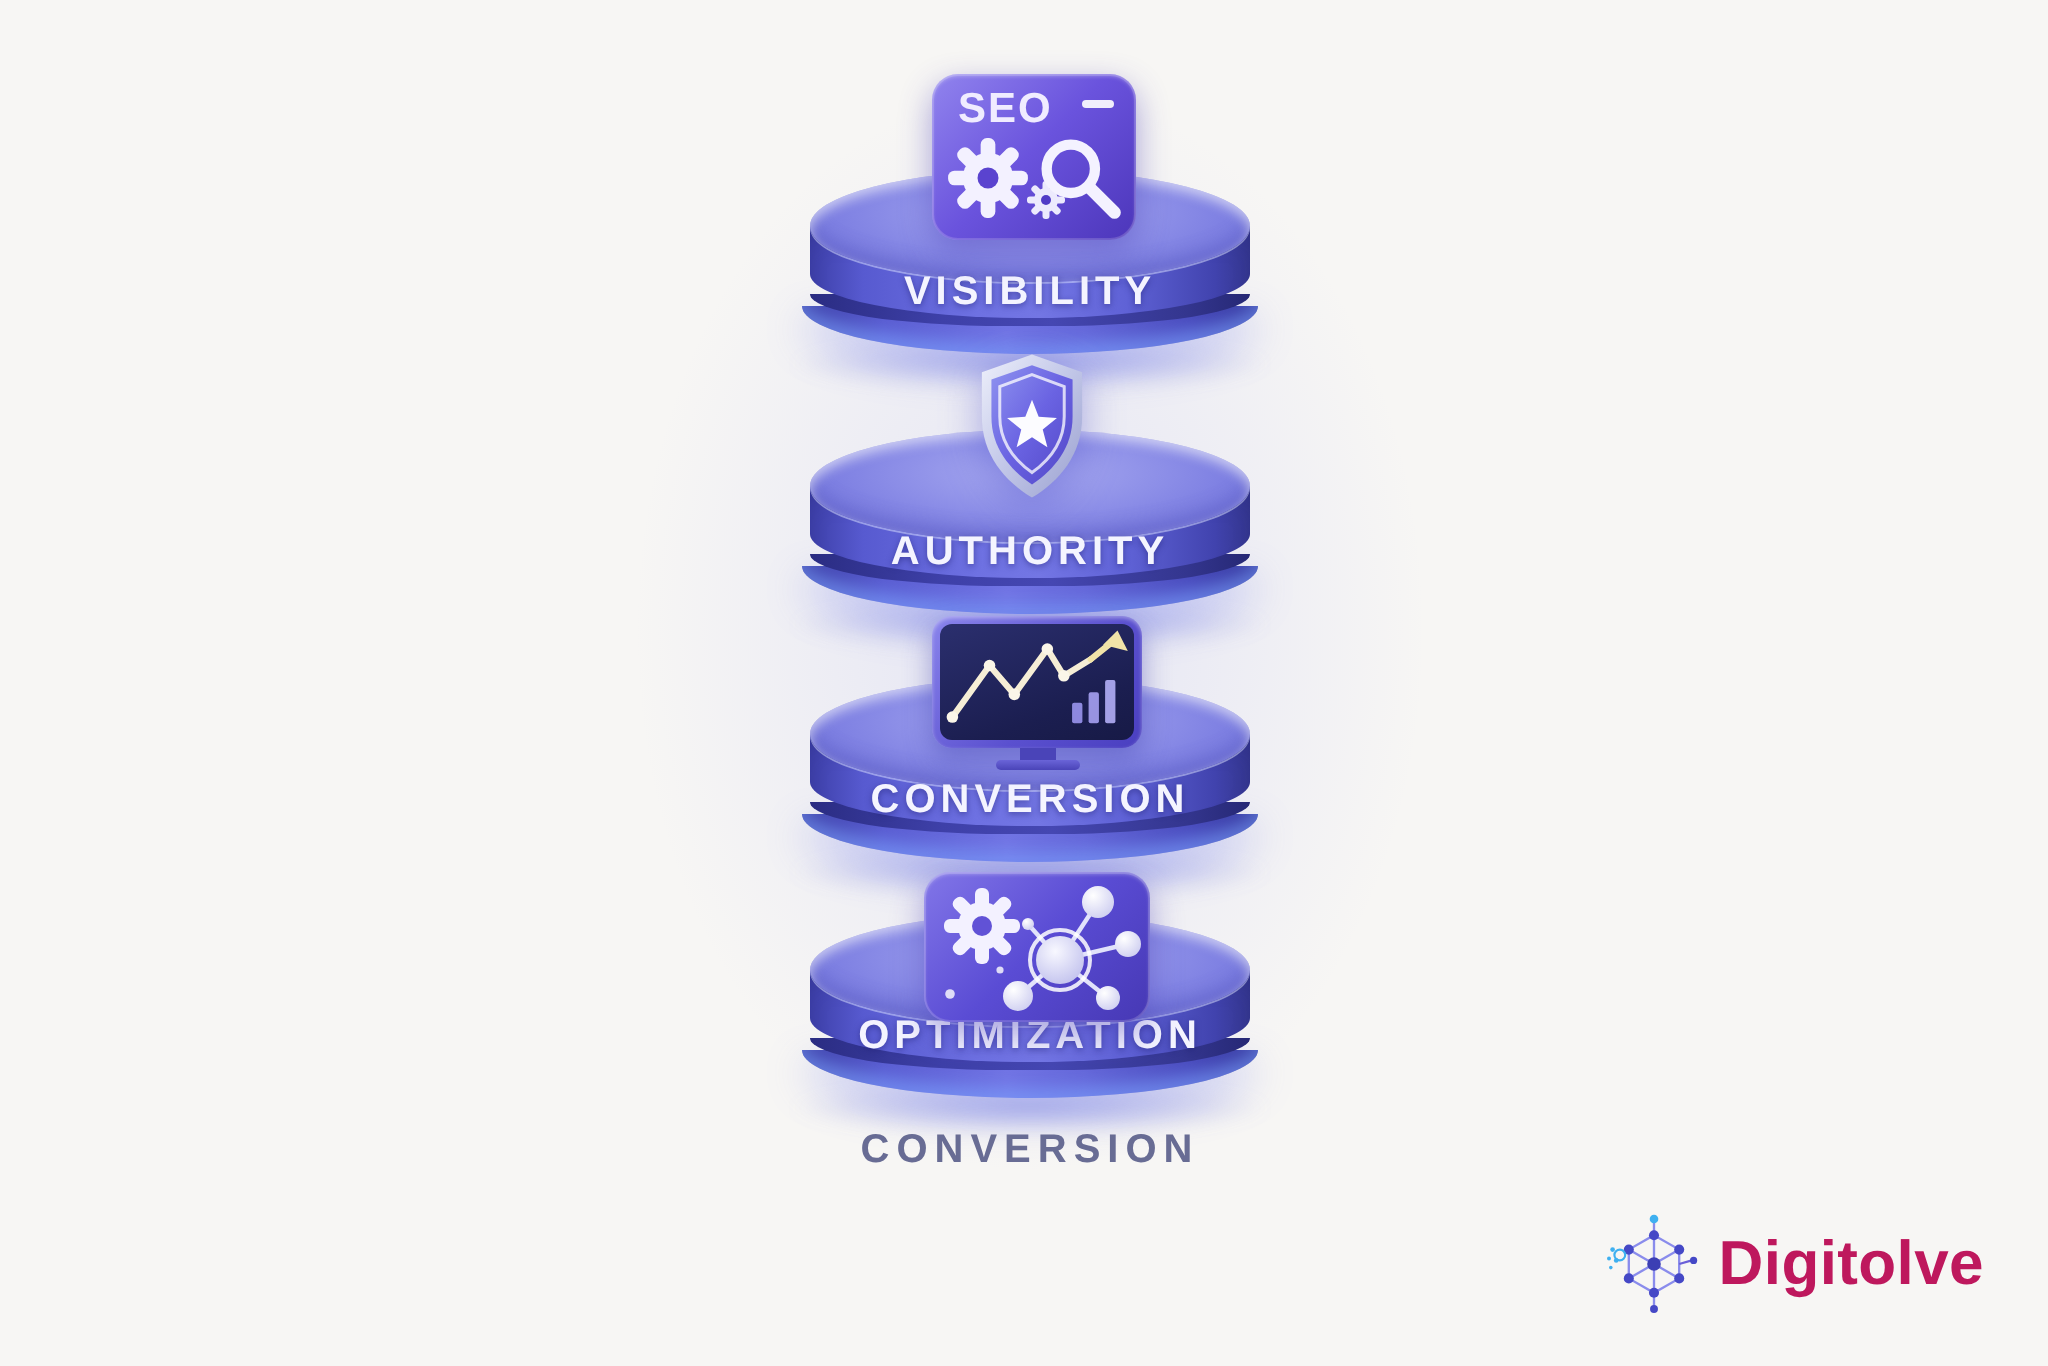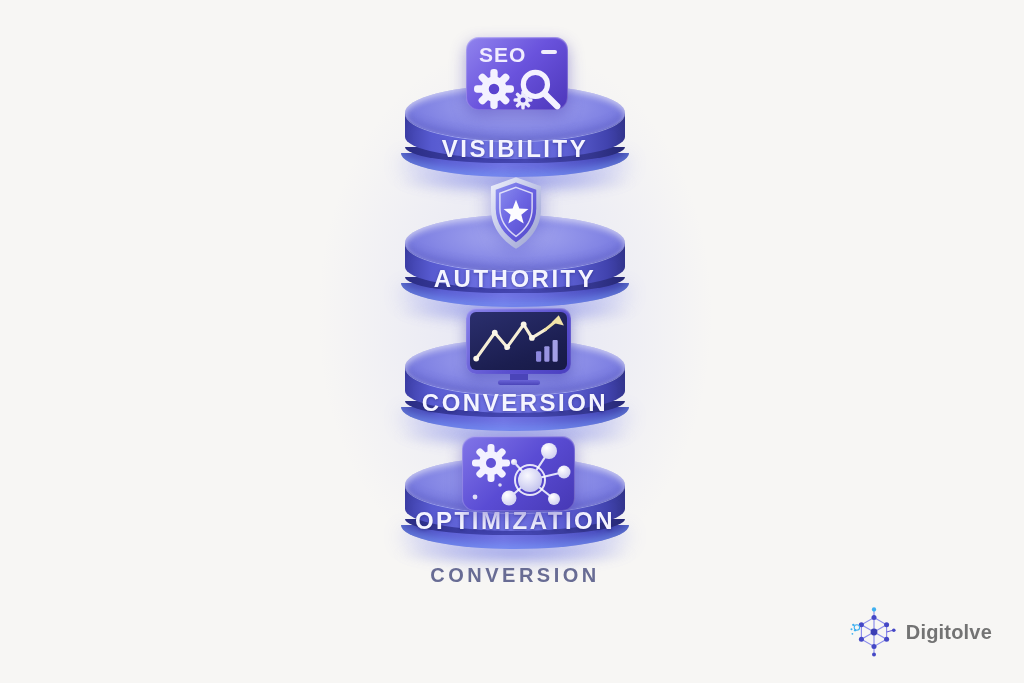--- a/index.html
+++ b/index.html
@@ -35,30 +35,30 @@
     background:linear-gradient(90deg,#3d3fa8 0%,#575ad0 12%,#6e71e2 38%,#7376e4 52%,#5f62d6 72%,#4143ae 92%,#34368f 100%);
     border-radius:0 0 110px 110px / 0 0 22px 22px;
     box-shadow:inset 0 10px 14px -6px rgba(30,30,100,.30); z-index:3; }
 
   .disc-top { position:absolute; left:0; top:0; width:220px; height:56px; border-radius:50%;
     background:radial-gradient(ellipse at 50% 38%, #a8aaf0 0%, #8b8de7 45%, #787ae0 72%, #9497ec 100%);
     box-shadow:inset 0 3px 6px rgba(255,255,255,.6), inset 0 -5px 9px rgba(70,70,170,.30),
                0 1px 0 rgba(220,225,255,.5); z-index:4; }
 
   .layer-label { position:absolute; left:0; top:50px; width:220px; text-align:center;
-    font-size:24px; font-weight:700; letter-spacing:2.5px; color:#f4f4ff;
+    font-size:20px; font-weight:700; letter-spacing:2.5px; color:#f4f4ff;
     text-shadow:0 1px 3px rgba(30,30,110,.5); z-index:5; }
 
   
   .icon-card { position:absolute; border-radius:13px; z-index:10;
     background:linear-gradient(135deg,#9184ee 0%,#6a53dd 48%,#4c36ba 100%);
     box-shadow:0 6px 16px rgba(70,60,180,.45), inset 0 1px 2px rgba(255,255,255,.35),
                inset 0 0 0 1px rgba(255,255,255,.15); }
 
-  .seo-card { left:466px; top:37px; width:102px; height:73px; }
+  .seo-card { left:466px; top:37px; width:102px; height:83px; }
   .seo-text { position:absolute; left:13px; top:6px; font-size:21px; font-weight:600;
     letter-spacing:1px; color:#f0ecff; }
   .seo-dash { position:absolute; right:11px; top:13px; width:16px; height:4px;
     border-radius:2px; background:rgba(255,255,255,.9); }
   .seo-gear { position:absolute; left:7px; top:31px; width:42px; height:42px; }
   .seo-gear-small { position:absolute; left:47px; top:53px; width:20px; height:20px; }
   .seo-magnifier { position:absolute; right:5px; top:29px; width:46px; height:46px; }
 
   .shield-wrap { position:absolute; left:486px; top:176px; width:60px; height:74px; z-index:10;
     filter:drop-shadow(0 5px 10px rgba(80,80,200,.45)); }
@@ -75,21 +75,21 @@
 
   .opti-card { left:462px; top:436px; width:113px; height:75px;
     background:linear-gradient(135deg,#8276e8 0%,#5a4cd4 50%,#4638b4 100%); }
 
   
   .governance-label { position:absolute; left:405px; top:564px; width:220px; text-align:center;
     font-size:20px; font-weight:700; letter-spacing:3.5px; color:#686c94; z-index:6; }
 
   .brand { position:absolute; right:32px; bottom:24px; display:flex; align-items:center; gap:5px; z-index:6; }
   .brand-icon { width:54px; height:54px; }
-  .brand-name { font-size:20px; font-weight:700; color:#737373; letter-spacing:.2px; }
+  .brand-name { font-size:31px; font-weight:700; color:#be185d; letter-spacing:.2px; }
 
   svg { display:block; width:100%; height:100%; }
 </style>
 </head>
 <body>
 
 <div class="stage">
 
   <div class="stack-glow"></div>
 

